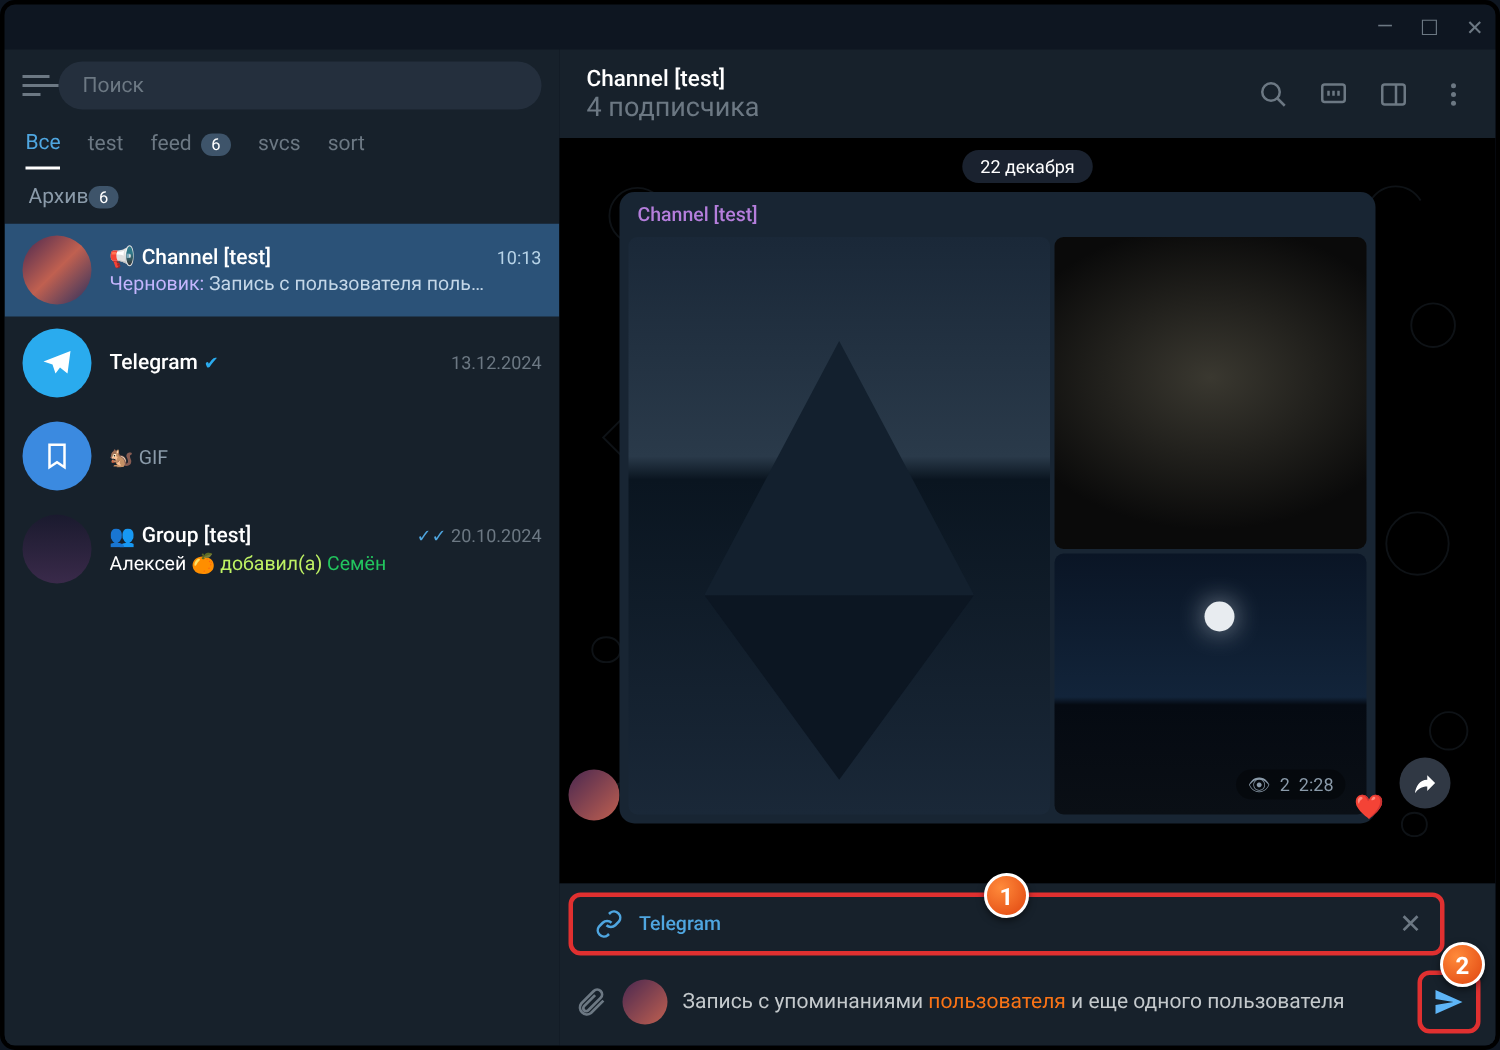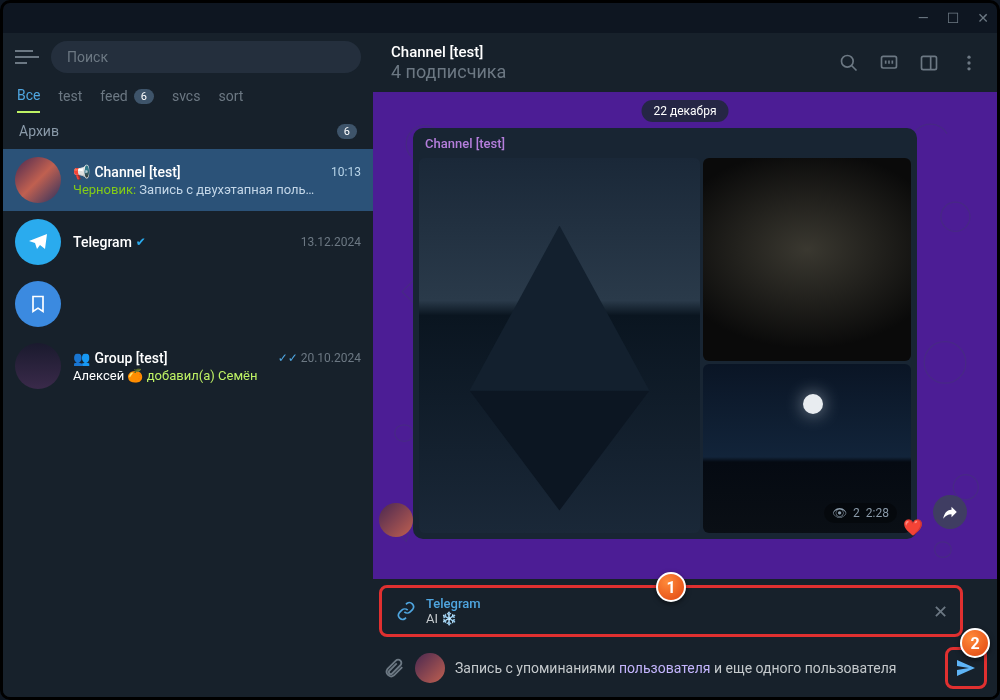--- a/index.html
+++ b/index.html
@@ -2,55 +2,55 @@
 <html><head>
 <meta charset="utf-8">
 <style>
 *{margin:0;padding:0;box-sizing:border-box;font-family:-apple-system,BlinkMacSystemFont,"Segoe UI",Roboto,sans-serif}
 body{background:#0e1621;color:#fff;width:1000px;height:700px;overflow:hidden;border:3px solid #000;border-radius:10px}
 .titlebar{height:30px;display:flex;justify-content:flex-end;align-items:center;padding-right:8px;gap:18px}
 .titlebar span{color:#6c7883;font-size:14px;cursor:pointer}
 .main{display:flex;height:calc(100% - 30px)}
 .left{width:370px;display:flex;flex-direction:column;background:#17212b}
 .right{flex:1;display:flex;flex-direction:column;background:#0e1621;position:relative}
-.lhead{display:flex;align-items:center;padding:8px 12px;gap:12px}
+.lhead{display:flex;align-items:center;padding:8px 12px;}
 .menu-icon{width:24px;height:2px;background:#6c7883;position:relative;cursor:pointer}
 .menu-icon::before,.menu-icon::after{content:'';position:absolute;width:24px;height:2px;background:#6c7883;left:0}
 .menu-icon::before{top:-6px;width:18px}
 .menu-icon::after{top:6px;width:12px}
 .search{flex:1;background:#242f3d;border-radius:18px;padding:8px 16px;color:#6c7883;font-size:14px}
 .tabs{display:flex;gap:18px;padding:6px 14px 0;font-size:14px}
 .tab{color:#6c7883;padding-bottom:8px;cursor:pointer;display:flex;align-items:center;gap:6px}
-.tab.active{color:#4fa6e0;border-bottom:2px solid #bef264}
+.tab.active{color:#4fa6e0;border-bottom:2px solid #ffffff}
 .badge{background:#3e546a;color:#fff;border-radius:10px;padding:1px 7px;font-size:11px}
-.archive{display:flex;justify-content:space-between;align-items:center;padding:10px 16px;color:#8a9aa9;font-size:14px}
+.archive{display:flex;align-items:center;padding:10px 16px;color:#8a9aa9;font-size:14px}
 .chatlist{flex:1;overflow:hidden}
 .chat{display:flex;padding:8px 12px;gap:12px;cursor:pointer;align-items:center}
 .chat.sel{background:#2b5278}
 .avatar{width:46px;height:46px;border-radius:50%;flex-shrink:0;display:flex;align-items:center;justify-content:center;font-size:20px}
 .av-sunset{background:linear-gradient(135deg,#4a2850,#c06050,#2a3060)}
 .av-tg{background:#2aabee}
 .av-fav{background:#3b8ae0}
 .av-grp{background:linear-gradient(180deg,#1a1a2e,#3a2a4a)}
 .chatbody{flex:1;min-width:0}
 .chatrow{display:flex;justify-content:space-between;align-items:center}
 .chatname{font-size:14px;font-weight:500;display:flex;align-items:center;gap:4px}
 .chattime{font-size:12px;color:#6c7883}
 .chat.sel .chattime{color:#b8d4e8}
 .chatmsg{font-size:13px;color:#8a9aa9;white-space:nowrap;overflow:hidden;text-overflow:ellipsis;margin-top:2px}
 .chat.sel .chatmsg{color:#c4d7e8}
-.draft{color:#84cc16}
+.draft{color:#c4b5fd}
 .verified{color:#2aabee;font-size:12px}
 .checks{color:#4fa6e0;font-size:12px}
 .rhead{display:flex;align-items:center;justify-content:space-between;padding:10px 18px;background:#17212b}
 .rtitle{font-size:15px;font-weight:500}
 .rsub{font-size:18px;color:#6c7883}
 .ricons{display:flex;gap:20px;align-items:center}
 .ricons svg{cursor:pointer}
-.msgarea{flex:1;position:relative;overflow:hidden;background:#4c1d95}
+.msgarea{flex:1;position:relative;overflow:hidden;background:#000000}
 .pattern{position:absolute;inset:0;opacity:0.25}
 .datepill{position:absolute;top:8px;left:50%;transform:translateX(-50%);background:rgba(30,40,55,0.85);padding:4px 12px;border-radius:12px;font-size:12px;color:#fff}
 .msgbubble{position:absolute;top:36px;left:40px;right:80px;bottom:40px;background:#182533;border-radius:10px;overflow:hidden}
 .msgname{position:absolute;top:8px;left:12px;font-size:13px;color:#b57edc;font-weight:500}
 .album{position:absolute;top:30px;left:6px;right:6px;bottom:6px;display:grid;grid-template-columns:1.35fr 1fr;grid-template-rows:1.2fr 1fr;gap:3px}
 .photo{border-radius:6px;position:relative;overflow:hidden}
 .p1{grid-row:1/3;background:linear-gradient(180deg,#1a2838 0%,#2a3a4a 38%,#0a1520 42%,#1a2838 100%)}
 .p1::after{content:'';position:absolute;top:18%;left:18%;right:18%;bottom:38%;background:#13202e;clip-path:polygon(50% 0,100% 100%,0 100%)}
 .p1::before{content:'';position:absolute;bottom:6%;left:18%;right:18%;top:62%;background:#0c1622;clip-path:polygon(50% 100%,100% 0,0 0)}
 .p2{background:radial-gradient(ellipse 90% 65% at 50% 45%,#3a3830 0%,#0a0a0a 75%)}
@@ -64,21 +64,21 @@
 .linkprev{display:flex;align-items:center;padding:8px 50px 8px 14px;gap:10px;position:relative;border:3px solid #e03030;border-radius:8px;margin:6px 34px 2px 6px}
 .linkicon{color:#4fa6e0}
 .linkbody{flex:1}
 .linktitle{color:#4fa6e0;font-size:13px;font-weight:500}
 .linktext{color:#c4c9cc;font-size:13px}
 .linkclose{position:absolute;right:12px;color:#6c7883;cursor:pointer;font-size:18px}
 .compose{display:flex;align-items:center;padding:8px 10px;gap:10px;position:relative}
 .attach{color:#6c7883;cursor:pointer}
 .composeav{width:30px;height:30px;border-radius:50%;background:linear-gradient(135deg,#4a2850,#c06050)}
 .composetext{flex:1;font-size:14px;color:#c4c9cc}
-.mention{color:#c4b5fd}
+.mention{color:#f97316}
 .sendbtn{width:42px;height:42px;display:flex;align-items:center;justify-content:center;cursor:pointer;position:relative;border:3px solid #e03030;border-radius:8px}
 .callout{position:absolute;width:30px;height:30px;border-radius:50%;background:radial-gradient(circle at 35% 30%,#ff8a3a,#e04510);border:2px solid #fff;display:flex;align-items:center;justify-content:center;font-weight:bold;font-size:16px;color:#fff;z-index:10;box-shadow:0 2px 5px rgba(0,0,0,0.5)}
 .c1{top:-16px;left:50%;transform:translateX(-50%)}
 .c2{top:-22px;right:-6px}
 </style>
 </head>
 <body>
 
 <div class="titlebar">
   <span>—</span>
@@ -110,21 +110,21 @@
       <div class="chat sel">
         <div class="avatar av-sunset"></div>
         <div class="chatbody">
           <div class="chatrow">
               <span class="chatname">
                 <span>📢</span> 
                 <span>Channel [test]</span>
               </span>
               <span class="chattime">10:13</span>
             </div>
-          <div class="chatmsg"><span class="draft">Черновик: </span><span>Запись с двухэтапная поль…</span></div>
+          <div class="chatmsg"><span class="draft">Черновик: </span><span>Запись с пользователя поль…</span></div>
         </div>
       </div>
       <div class="chat">
         <div class="avatar av-tg">
             <svg width="24" height="24" viewBox="0 0 24 24" fill="#fff">
               <path d="M21 4L3 11l6 2 2 6 3-4 5 4 2-15z"></path>
             </svg>
           </div>
         <div class="chatbody">
           <div class="chatrow">
@@ -136,30 +136,31 @@
             </div>
         </div>
       </div>
       <div class="chat">
         <div class="avatar av-fav">
             <svg width="20" height="20" viewBox="0 0 24 24" fill="none" stroke="#fff" stroke-width="2">
               <path d="M6 3h12v18l-6-4-6 4V3z"></path>
             </svg>
           </div>
         <div class="chatbody">
+          <div class="chatmsg"><span>🐿️</span> <span>GIF</span></div>
         </div>
       </div>
       <div class="chat">
         <div class="avatar av-grp"></div>
         <div class="chatbody">
           <div class="chatrow">
               <span class="chatname">👥 <span>Group [test]</span></span>
               <span class="chattime"><span class="checks">✓✓</span> <span>20.10.2024</span></span>
             </div>
-          <div class="chatmsg"><span style="color:#ffffff">Алексей </span><span>🍊</span><span style="color:#bef264"> добавил(а) </span><span style="color:#bef264">Семён</span></div>
+          <div class="chatmsg"><span style="color:#ffffff">Алексей </span><span>🍊</span><span style="color:#bef264"> добавил(а) </span><span style="color:#22c55e">Семён</span></div>
         </div>
       </div>
     </div>
   </div>
 
   <div class="right">
     <div class="rhead">
       <div>
         <div class="rtitle">Channel [test]</div>
         <div class="rsub">4 подписчика</div>
@@ -224,21 +225,20 @@
     </div>
 
     <div class="inputarea">
       <div class="linkprev">
         <div class="callout c1">1</div>
         <svg class="linkicon" width="20" height="20" viewBox="0 0 24 24" fill="none" stroke="currentColor" stroke-width="2">
             <path d="M10 13a5 5 0 0 0 7 0l3-3a5 5 0 0 0-7-7l-1 1M14 11a5 5 0 0 0-7 0l-3 3a5 5 0 0 0 7 7l1-1"></path>
           </svg>
         <div class="linkbody">
           <div class="linktitle">Telegram</div>
-          <div class="linktext"><span>AI</span> ❄️</div>
         </div>
         <span class="linkclose">✕</span>
       </div>
       <div class="compose">
         <svg class="attach" width="22" height="22" viewBox="0 0 24 24" fill="none" stroke="currentColor" stroke-width="2">
             <path d="M21 11l-9 9a5 5 0 0 1-7-7l9-9a3.5 3.5 0 0 1 5 5l-9 9a2 2 0 0 1-3-3l8-8"></path>
           </svg>
         <div class="composeav"></div>
         <div class="composetext"><span>Запись с упоминаниями </span><span class="mention">пользователя</span><span> и еще одного пользователя</span></div>
         <div class="sendbtn">

